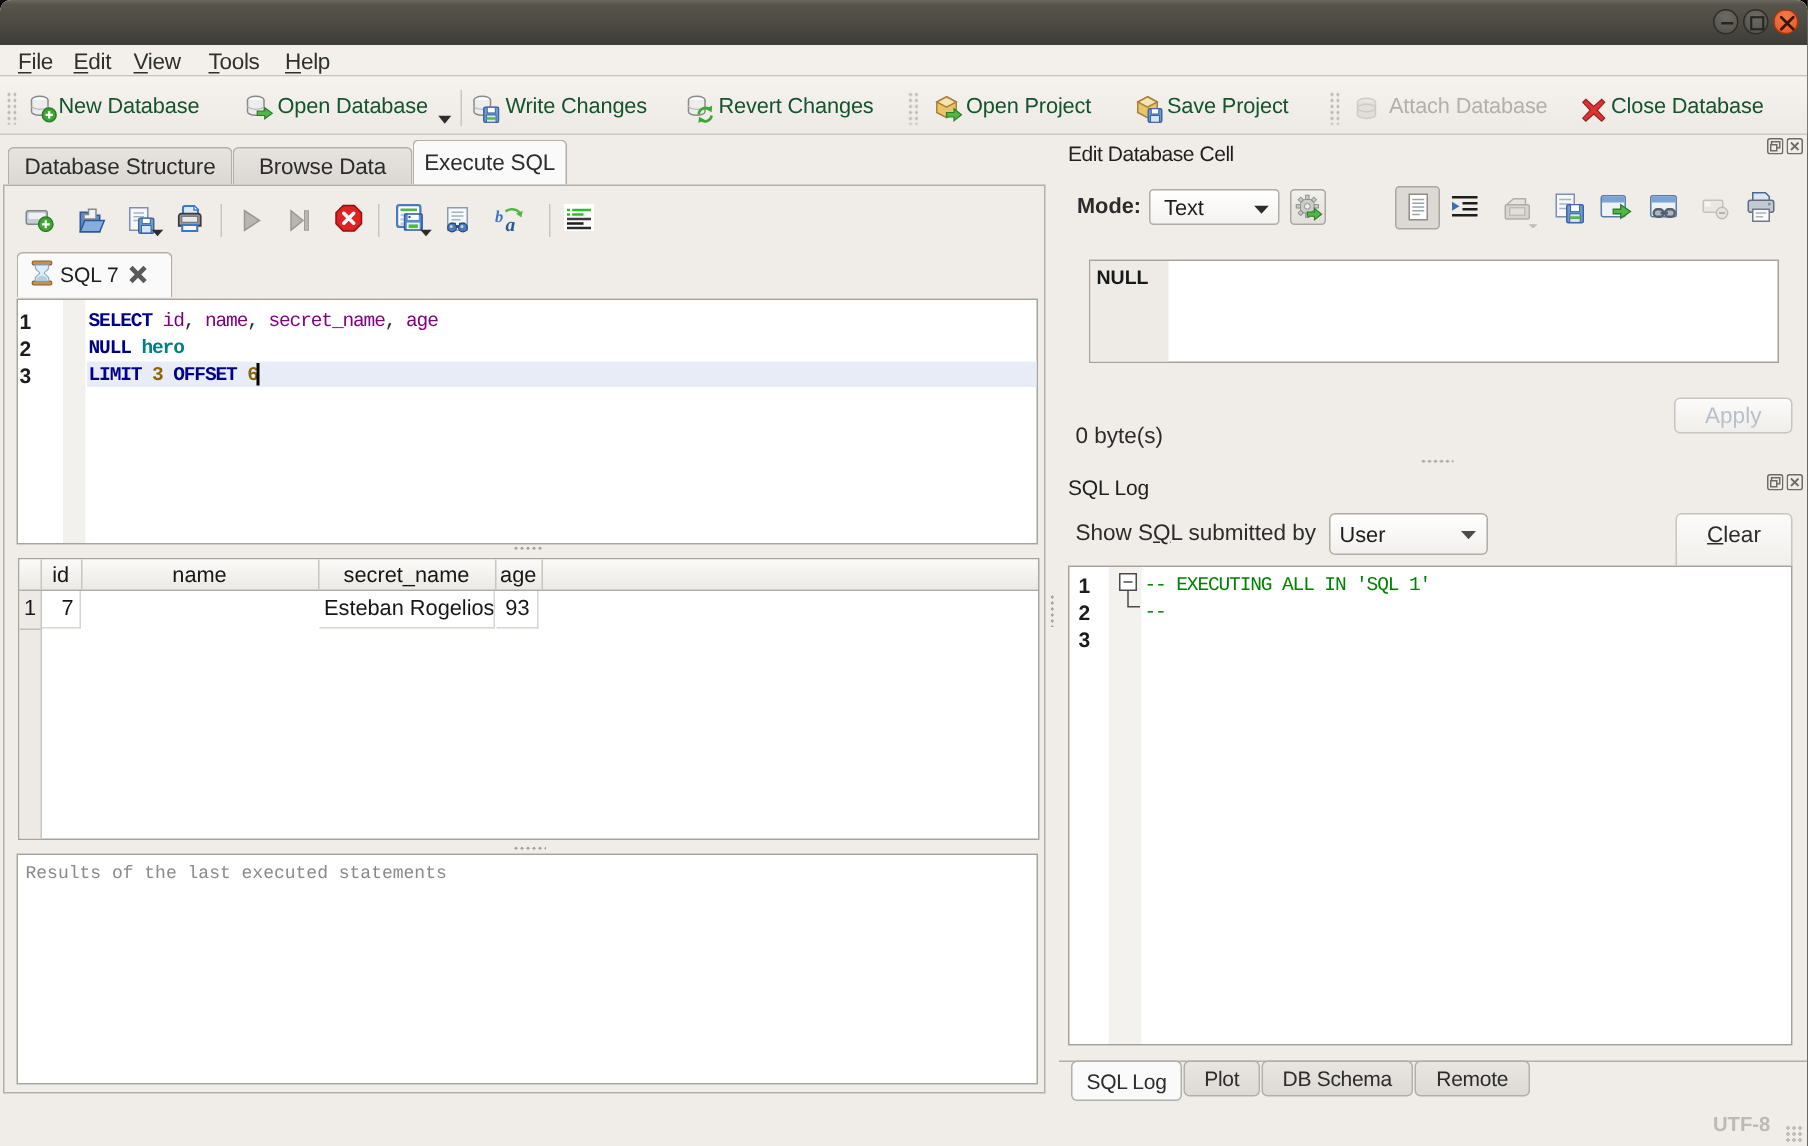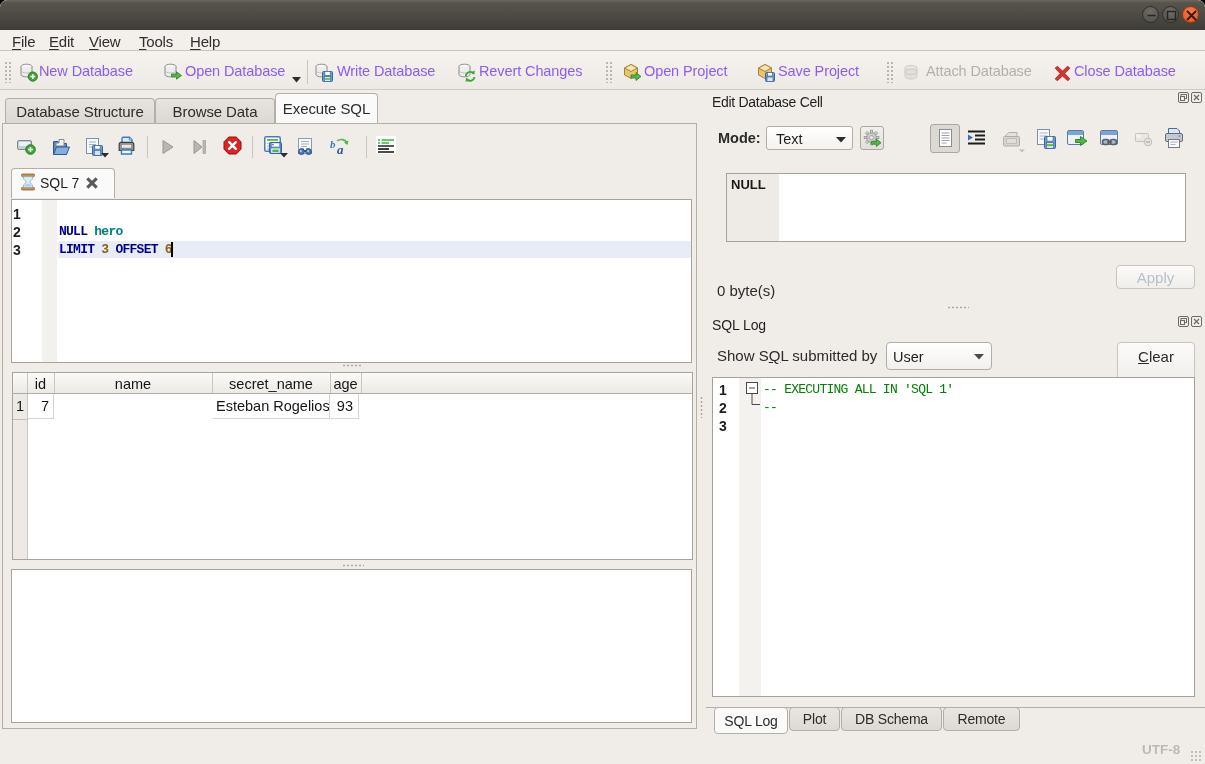--- a/index.html
+++ b/index.html
@@ -18,21 +18,21 @@
   .winbtn.gray{background:radial-gradient(circle at 50% 30%,#6e6c65,#504e48);border:1px solid #2e2d29;}
   .winbtn.orange{background:radial-gradient(circle at 50% 30%,#f37b4a,#ea5420);border:1px solid #9c3615;}
   .winbtn svg{position:absolute;left:0;top:0;}
   
   #menubar{left:0;top:30px;width:1205px;height:20px;background:#f3f0ec;border-bottom:1px solid #c8c4be;}
   .menuitem{top:33px;height:18px;font-size:15px;color:#2f2f2f;letter-spacing:-0.2px;}
   .menuitem u{text-decoration-thickness:1px;text-underline-offset:2px;}
   
   #toolbar{left:0;top:51px;width:1205px;height:38px;
     background:linear-gradient(#f6f3ef,#edeae5);border-bottom:1px solid #cdc9c3;}
-  .tbtext{top:63px;height:18px;font-size:14.5px;color:#8b5cf6;letter-spacing:-0.1px;}
+  .tbtext{top:63px;height:18px;font-size:14.5px;color:#14532d;letter-spacing:-0.1px;}
   .tbtext.dis{color:#b3afa9;}
   .tbsep{top:60px;width:1px;height:24px;background:#c9c5bf;}
   .handle{background-image:radial-gradient(circle,#b9b5af 34%,transparent 40%);
     background-size:4px 4px;}
   
   .mtab{box-sizing:border-box;font-size:15px;letter-spacing:-0.1px;color:#2c2c2c;text-align:center;
     border:1px solid #b3afa8;border-bottom:none;border-radius:4px 4px 0 0;}
   .mtab.inactive{background:linear-gradient(#e7e4df,#dbd7d2);}
   .mtab.active{background:#fbfafa;}
   
@@ -147,21 +147,21 @@
     <path d="M4 5 L4 13.5 A6 2.5 0 0 0 16 13.5 L16 5" fill="#d8d5d0" stroke="#b3afa9"></path>
     <ellipse cx="10" cy="9" rx="6" ry="2.5" fill="none" stroke="#b3afa9"></ellipse>
   </svg>
 
   <svg class="abs" style="left:1054px;top:65px;" width="17" height="17" viewBox="0 0 17 17">
     <path d="M3.2 1.2 L8.5 6 L13.8 1.2 L15.8 3.2 L10.8 8.5 L15.8 13.8 L13.8 15.8 L8.5 11 L3.2 15.8 L1.2 13.8 L6.2 8.5 L1.2 3.2 Z" fill="#d83434" stroke="#9c1f1f" stroke-width="0.8"></path>
   </svg>
   <div class="abs tbtext" style="left:39px;">New Database</div>
   <div class="abs tbtext" style="left:185px;">Open Database</div>
   <div class="abs tbsep" style="left:307px;"></div>
-  <div class="abs tbtext" style="left:337px;">Write Database</div>
+  <div class="abs tbtext" style="left:337px;">Write Changes</div>
   <div class="abs tbtext" style="left:479px;">Revert Changes</div>
   <div class="abs handle" style="left:605px;top:61px;width:7px;height:22px;"></div>
   <div class="abs tbtext" style="left:644px;">Open Project</div>
   <div class="abs tbtext" style="left:778px;">Save Project</div>
   <div class="abs handle" style="left:886px;top:61px;width:7px;height:22px;"></div>
   <div class="abs tbtext dis" style="left:926px;">Attach Database</div>
   <div class="abs tbtext" style="left:1074px;">Close Database</div>
 
   <div class="abs mtab inactive" style="left:5px;top:98px;width:150px;height:25px;line-height:25px;">Database Structure</div>
   <div class="abs mtab inactive" style="left:155px;top:98px;width:120px;height:25px;line-height:25px;">Browse Data</div>
@@ -268,20 +268,21 @@
     <path d="M4.5 13.6 L11.5 13.6 L11 12 L8 10.5 L5 12 Z" fill="#b5cede"></path>
   </svg>
   <svg class="abs" style="left:85px;top:176px;" width="14" height="14" viewBox="0 0 14 14">
     <path d="M1.2 3.4 L3.4 1.2 L7 4.8 L10.6 1.2 L12.8 3.4 L9.2 7 L12.8 10.6 L10.6 12.8 L7 9.2 L3.4 12.8 L1.2 10.6 L4.8 7 Z" fill="#5a5a5a"></path>
   </svg>
 
   <div class="abs panel" style="left:11px;top:199px;width:681px;height:164px;"></div>
   <div class="abs" style="left:42px;top:200px;width:15px;height:162px;background:#f3f1ee;"></div>
   <div class="abs" style="left:58px;top:241px;width:633px;height:17px;background:#e8ecf6;"></div>
   <div class="abs" style="left:13px;top:205px;width:24px;font-size:14px;font-weight:bold;color:#1c1c1c;line-height:18px;">1<br>2<br>3</div>
+  <div class="abs mono codeline" style="left:59px;top:205px;"><span class="kw">SELECT</span> <span class="ident">id</span><span style="color:#26262b">,</span> <span class="ident">name</span><span style="color:#26262b">,</span> <span class="ident">secret_name</span><span style="color:#26262b">,</span> <span class="ident">age</span></div>
   <div class="abs mono codeline" style="left:59px;top:223px;"><span class="kw">NULL</span> <span class="tbl">hero</span></div>
   <div class="abs mono codeline" style="left:59px;top:241px;"><span class="kw">LIMIT</span> <span class="num">3</span> <span class="kw">OFFSET</span> <span class="num">6</span></div>
   <div class="abs" style="left:171px;top:242px;width:1.5px;height:15px;background:#000;"></div>
 
   <div class="abs dots-h" style="left:342px;top:364px;width:20px;"></div>
 
   <div class="abs panel" style="left:12px;top:372px;width:681px;height:188px;"></div>
 
   <div class="abs" style="left:13px;top:373px;width:679px;height:21px;background:linear-gradient(#fbfaf9,#eceae5);border-bottom:1px solid #b0aca6;box-sizing:border-box;"></div>
   <div class="abs" style="left:27px;top:373px;width:1px;height:20px;background:#c9c5bf;"></div>
@@ -297,20 +298,21 @@
   <div class="abs" style="left:13px;top:394px;width:14px;height:165px;background:#edeae5;border-right:1px solid #c9c5bf;box-sizing:content-box;"></div>
   <div class="abs" style="left:13px;top:394px;width:14px;height:25px;border-bottom:1px solid #c3bfb9;font-size:14.5px;color:#161616;text-align:center;line-height:25px;">1</div>
 
   <div class="abs" style="left:28px;top:394px;width:26px;height:25px;border-right:1px solid #d8d4cf;border-bottom:1px solid #d8d4cf;box-sizing:border-box;font-size:14.5px;color:#161616;text-align:right;padding-right:4px;line-height:24px;">7</div>
   <div class="abs" style="left:213px;top:394px;width:117px;height:25px;border-right:1px solid #d8d4cf;border-bottom:1px solid #d8d4cf;box-sizing:border-box;font-size:14.5px;color:#161616;padding-left:3px;line-height:24px;white-space:nowrap;overflow:hidden;">Esteban Rogelios</div>
   <div class="abs" style="left:331px;top:394px;width:28px;height:25px;border-right:1px solid #d8d4cf;border-bottom:1px solid #d8d4cf;box-sizing:border-box;font-size:14.5px;color:#161616;text-align:right;padding-right:5px;line-height:24px;">93</div>
 
   <div class="abs dots-h" style="left:342px;top:564px;width:22px;"></div>
 
   <div class="abs panel" style="left:11px;top:569px;width:681px;height:154px;"></div>
+  <div class="abs mono" style="left:17px;top:575px;font-size:12px;color:#8a8a8a;">Results of the last executed statements</div>
 
   <div class="abs dots-v" style="left:700px;top:396px;width:3px;height:22px;"></div>
   <div class="abs" style="left:712px;top:94px;font-size:14px;letter-spacing:-0.3px;color:#1f1f1f;">Edit Database Cell</div>
   <svg class="abs" style="left:1178px;top:92px;" width="11" height="11" viewBox="0 0 11 11">
     <rect x="0.5" y="0.5" width="10" height="10" rx="1.5" fill="none" stroke="#6e6a64"></rect>
     <rect x="3" y="2.5" width="5.5" height="4" fill="none" stroke="#6e6a64"></rect>
     <rect x="2.5" y="4.5" width="4" height="4" fill="#f0ede8" stroke="#6e6a64"></rect>
   </svg>
   <svg class="abs" style="left:1191px;top:92px;" width="11" height="11" viewBox="0 0 11 11">
     <rect x="0.5" y="0.5" width="10" height="10" rx="1.5" fill="none" stroke="#6e6a64"></rect>

